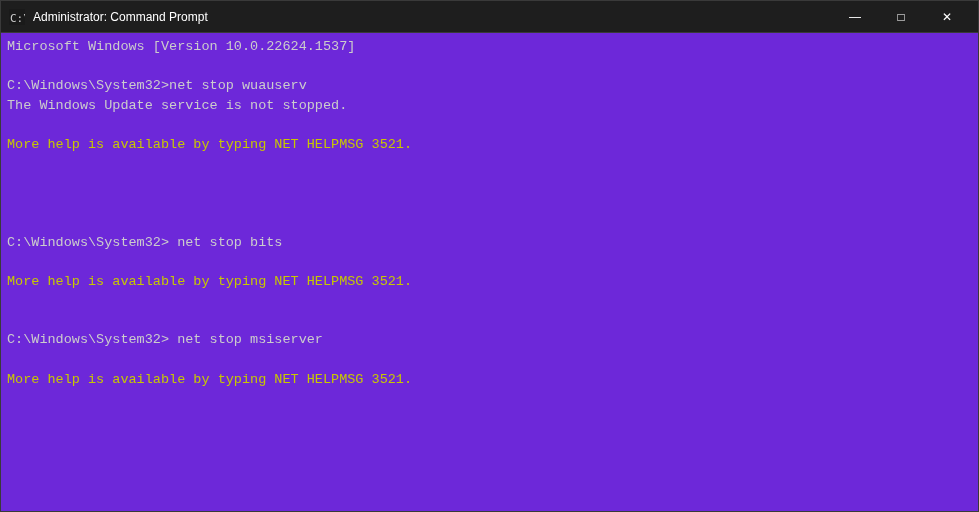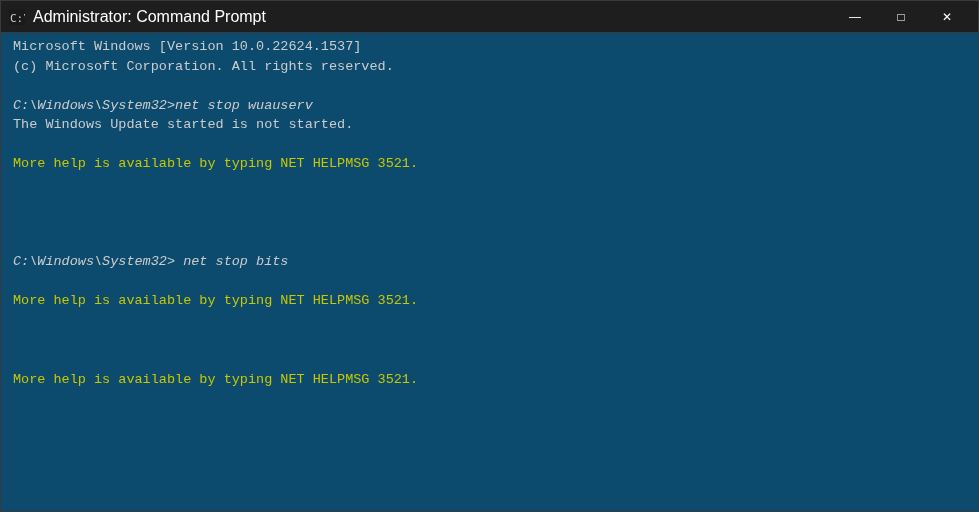--- a/index.html
+++ b/index.html
@@ -45,21 +45,21 @@
     }
 
     .title-bar-icon svg {
       width: 16px;
       height: 16px;
     }
 
     .title-bar-text {
       flex: 1;
       color: #ffffff;
-      font-size: 16px;
+      font-size: 12px;
       font-family: 'Segoe UI', sans-serif;
     }
 
     .title-bar-controls {
       display: flex;
       gap: 0;
     }
 
     .title-bar-btn {
       width: 46px;
@@ -70,35 +70,34 @@
       color: #ffffff;
       font-size: 12px;
       cursor: pointer;
       background: transparent;
       border: none;
       font-family: 'Segoe UI', sans-serif;
     }
 
     .terminal-body {
       flex: 1;
-      background: #0c4a6e;
-      padding: 4px 12px;
+      background: #6d28d9;
+      padding: 4px 6px;
       overflow: hidden;
       color: #cccccc;
       font-size: 13.5px;
       line-height: 1.45;
     }
 
     .line {
       white-space: pre;
     }
 
     .cmd-line {
       color: #cccccc;
-      font-style: italic;
     }
 
     .output-line {
       color: #cccccc;
     }
 
     .yellow-line {
       color: #c8c800;
     }
 
@@ -120,32 +119,32 @@
     <span class="title-bar-text">Administrator: Command Prompt</span>
     <div class="title-bar-controls">
       <button class="title-bar-btn minimize">—</button>
       <button class="title-bar-btn maximize">□</button>
       <button class="title-bar-btn close">✕</button>
     </div>
   </div>
 
   <div class="terminal-body" id="terminal-content">
   <div class="line output-line">Microsoft Windows [Version 10.0.22624.1537]</div>
-      <div class="line output-line">(c) Microsoft Corporation. All rights reserved.</div>
       <div class="empty-line"></div>
       <div class="line cmd-line">C:\Windows\System32&gt;net stop wuauserv</div>
-      <div class="line output-line">The Windows Update started is not started.</div>
+      <div class="line output-line">The Windows Update service is not stopped.</div>
       <div class="empty-line"></div>
       <div class="line yellow-line">More help is available by typing NET HELPMSG 3521.</div>
       <div class="empty-line"></div>
       <div class="empty-line"></div>
       <div class="empty-line"></div>
       <div class="empty-line"></div>
       <div class="line cmd-line">C:\Windows\System32&gt; net stop bits</div>
       <div class="empty-line"></div>
       <div class="line yellow-line">More help is available by typing NET HELPMSG 3521.</div>
       <div class="empty-line"></div>
       <div class="empty-line"></div>
+      <div class="line cmd-line">C:\Windows\System32&gt; net stop msiserver</div>
       <div class="empty-line"></div>
       <div class="line yellow-line">More help is available by typing NET HELPMSG 3521.</div>
       <div class="empty-line"></div>
     </div>
 </div>
 
 </body></html>

